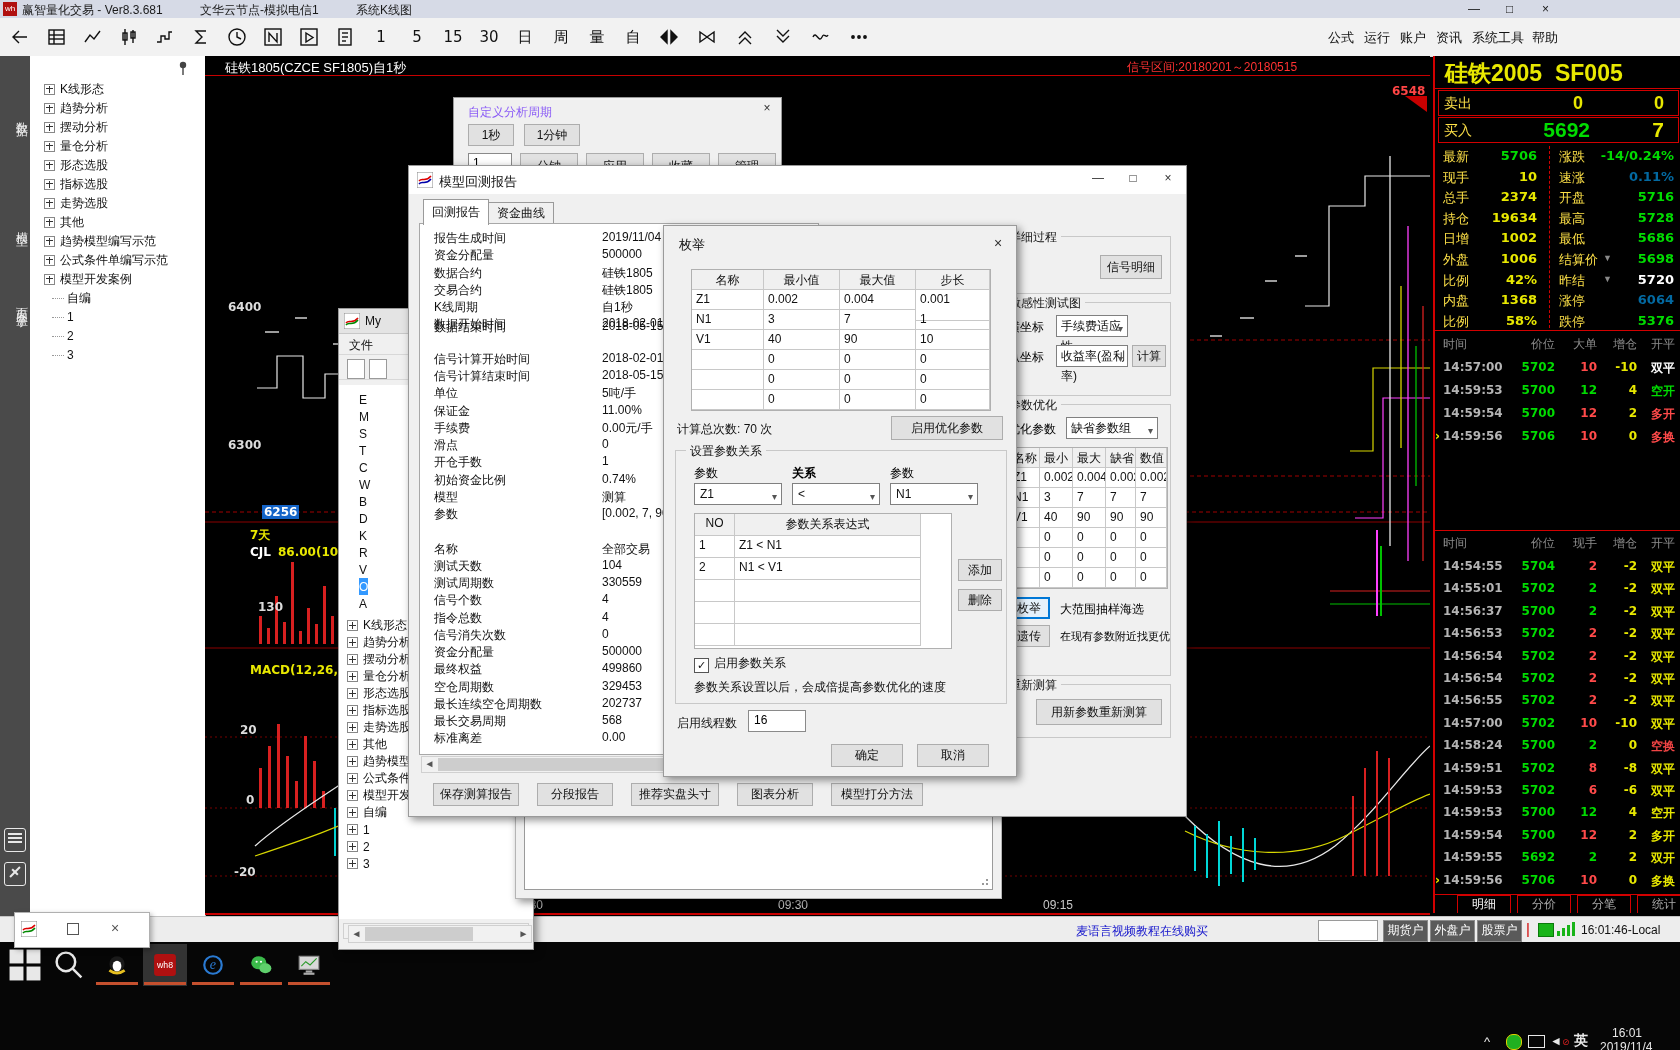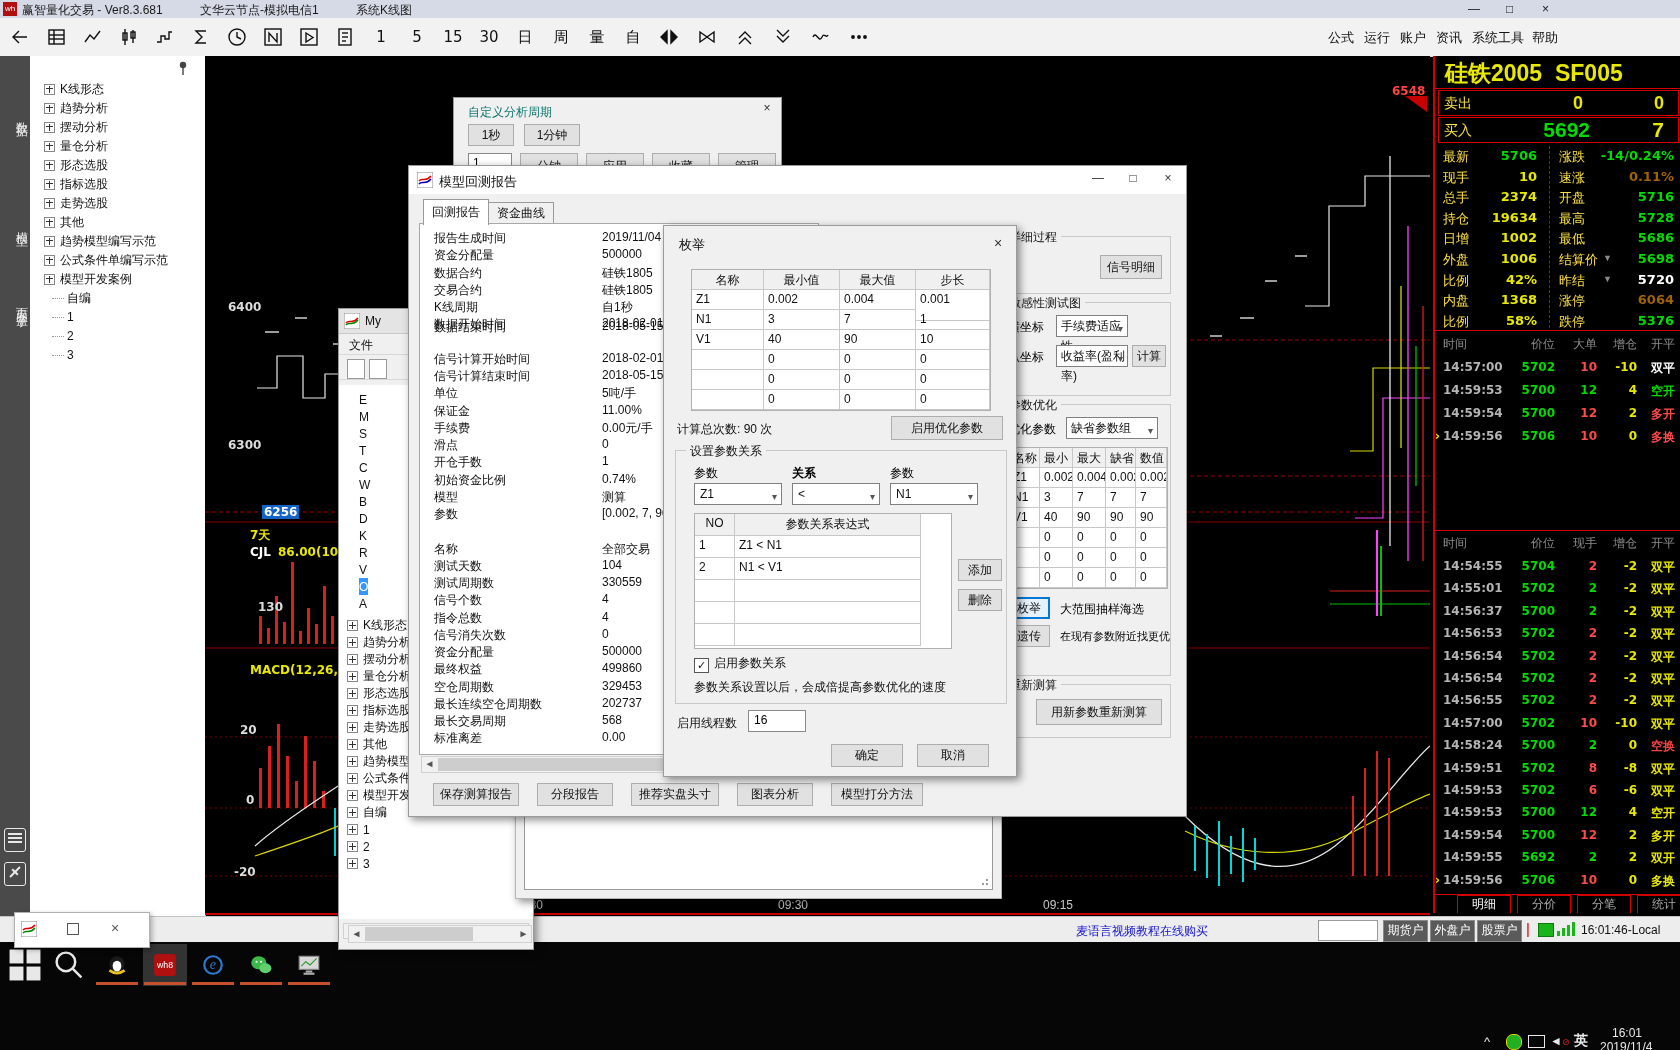--- a/index.html
+++ b/index.html
@@ -29,21 +29,21 @@
   
   #chart{left:205px;top:56px;width:1225px;height:857px;background:#000;border-bottom:2px solid #c80000;}
   .ch-lab{position:absolute;font-size:12px;font-weight:bold;font-family:"DejaVu Sans",sans-serif;}
   #chart-title-row{position:absolute;left:0;top:0;width:1225px;height:19px;border-bottom:1px solid #c80000;}
   #model-row span{position:absolute;top:0;font-size:13px;font-weight:bold;white-space:nowrap;}
   .taxis{position:absolute;top:842px;color:#c8c8c8;font-size:12px;}
   
   #quote{left:1433px;top:56px;width:247px;height:857px;background:#000;border-left:2px solid #d20000;box-sizing:border-box;}
   .redline{position:absolute;left:0;width:247px;height:0;border-top:1px solid #d20000;}
   .q-label{color:#fde047;}
-  .qv-g{color:#00dc00;} .qv-y{color:#e8e800;} .qv-r{color:#a16207;} .qv-w{color:#ffffff;}
+  .qv-g{color:#00dc00;} .qv-y{color:#e8e800;} .qv-r{color:#0369a1;} .qv-w{color:#ffffff;}
   .qbox{position:absolute;left:3px;width:239px;border:1px solid #d20000;}
   .qrow{position:absolute;left:0;width:247px;height:21px;font-size:13px;}
   .qrow b{font-family:"DejaVu Sans",sans-serif;}
   .trow{position:absolute;left:0;width:247px;font-size:12px;font-weight:bold;font-family:"DejaVu Sans",sans-serif;}
   .thead{color:#8c8c8c;font-weight:normal;font-family:"Liberation Sans",sans-serif;}
   .qtab{position:absolute;top:839px;height:17px;border:1px solid #d20000;border-bottom:none;color:#aaa;
     font-size:12px;text-align:center;line-height:17px;border-radius:0 0 0 0;background:#000;}
   
   .dialog{position:absolute;background:#f0f0f0;border:1px solid #9a9a9a;box-shadow:3px 3px 8px rgba(0,0,0,.45);}
   .dlg-title{position:absolute;left:0;top:0;right:0;height:28px;background:#ffffff;color:#111;font-size:13px;}
@@ -288,20 +288,24 @@
         <span class="leafdash"></span>
         <span>2</span>
       </div>
       <div class="side-item" style="top: 290px;">
         <span class="leafdash"></span>
         <span>3</span>
       </div>
     </div>
 
   <div class="ab" id="chart">
+    <div id="chart-title-row">
+      <span class="ab" style="left:20px;top:3px;color:#fff;font-size:13px;">硅铁1805(CZCE SF1805)自1秒</span>
+      <span class="ab" style="left:922px;top:3px;color:#ff3232;font-size:12px;">信号区间:20180201～20180515</span>
+    </div>
     <svg class="ab" id="chart-svg" style="left:0;top:0;" width="1225" height="857">
 
       <line x1="0" y1="466" x2="1225" y2="466" stroke="#8c0000" stroke-width="1"></line>
       <line x1="0" y1="592" x2="1225" y2="592" stroke="#8c0000" stroke-width="1"></line>
       <line x1="0" y1="456" x2="1225" y2="456" stroke="#c80000" stroke-dasharray="4 3" stroke-width="1" opacity=".8"></line>
       <line x1="0" y1="681" x2="1225" y2="681" stroke="#aa0000" stroke-dasharray="2 3" stroke-width="1" opacity=".7"></line>
       <line x1="0" y1="752" x2="1225" y2="752" stroke="#aa0000" stroke-dasharray="2 3" stroke-width="1" opacity=".7"></line>
       <line x1="0" y1="820" x2="1225" y2="820" stroke="#aa0000" stroke-dasharray="2 3" stroke-width="1" opacity=".7"></line>
 
       <polyline points="52,332 72,332 72,300 98,300 98,342 120,342 120,318 150,318 150,368 178,368 178,352 200,352" fill="none" stroke="#e8e8e8" stroke-width="1.2"></polyline>
@@ -646,21 +650,21 @@
       </div>
     <div class="redline" style="top:838px;"></div>
     <div id="quote-tabs"></div>
   <div class="qtab" style="left: 22px; width: 52px; color: rgb(255, 255, 255);">明细</div>
       <div class="qtab" style="left: 82px; width: 52px;">分价</div>
       <div class="qtab" style="left: 142px; width: 52px;">分笔</div>
       <div class="qtab" style="left: 202px; width: 52px;">统计</div>
     </div>
 
   <div class="dialog" style="left:453px;top:97px;width:327px;height:83px;z-index:10;">
-    <span class="ab" style="left:14px;top:6px;color:#0f766e;">自定义分析周期</span>
+    <span class="ab" style="left:14px;top:6px;color:#8b5cf6;">自定义分析周期</span>
     <span class="winbtn" style="right:6px;top:3px;">×</span>
     <div class="btn" style="left:14px;top:26px;width:46px;height:22px;line-height:20px;">1秒</div>
     <div class="btn" style="left:70px;top:26px;width:56px;height:22px;line-height:20px;">1分钟</div>
     <div class="ab" style="left:14px;top:55px;width:44px;height:26px;background:#fff;border:1px solid #8a8a8a;padding:2px 4px;box-sizing:border-box;">1</div>
     <div id="period-partials"></div>
   <div class="btn" style="left: 66px; top: 55px; width: 58px; height: 26px; line-height: 24px;">分钟</div>
       <div class="btn" style="left: 132px; top: 55px; width: 58px; height: 26px; line-height: 24px;">应用</div>
       <div class="btn" style="left: 198px; top: 55px; width: 58px; height: 26px; line-height: 24px;">收藏</div>
       <div class="btn" style="left: 264px; top: 55px; width: 58px; height: 26px; line-height: 24px;">管理</div>
     </div>
@@ -1013,21 +1017,21 @@
         <div class="cell" style="left: 224px; top: 80px; width: 74px; height: 20px;">0</div>
         <div class="cell" style="left: 0px; top: 100px; width: 72px; height: 20px;"></div>
         <div class="cell" style="left: 72px; top: 100px; width: 76px; height: 20px;">0</div>
         <div class="cell" style="left: 148px; top: 100px; width: 76px; height: 20px;">0</div>
         <div class="cell" style="left: 224px; top: 100px; width: 74px; height: 20px;">0</div>
         <div class="cell" style="left: 0px; top: 120px; width: 72px; height: 20px;"></div>
         <div class="cell" style="left: 72px; top: 120px; width: 76px; height: 20px;">0</div>
         <div class="cell" style="left: 148px; top: 120px; width: 76px; height: 20px;">0</div>
         <div class="cell" style="left: 224px; top: 120px; width: 74px; height: 20px;">0</div>
       </div>
-    <span class="ab" style="left:13px;top:195px;color:#111;">计算总次数: 90 次</span>
+    <span class="ab" style="left:13px;top:195px;color:#111;">计算总次数: 70 次</span>
     <div class="btn" style="left:227px;top:190px;width:112px;height:24px;line-height:22px;">启用优化参数</div>
     <div class="grp" style="left:11px;top:224px;width:330px;height:252px;">
       <span class="grp-label" style="left:10px;">设置参数关系</span>
       <span class="ab" style="left:18px;top:14px;">参数</span>
       <span class="ab" style="left:116px;top:14px;font-weight:bold;">关系</span>
       <span class="ab" style="left:214px;top:14px;">参数</span>
       <div class="select" style="left:18px;top:32px;width:88px;height:22px;line-height:20px;padding-left:5px;"><span>Z1</span><span class="arr">▾</span></div>
       <div class="select" style="left:116px;top:32px;width:88px;height:22px;line-height:20px;padding-left:5px;"><span>&lt;</span><span class="arr">▾</span></div>
       <div class="select" style="left:214px;top:32px;width:88px;height:22px;line-height:20px;padding-left:5px;"><span>N1</span><span class="arr">▾</span></div>
       <div class="wtable" style="left:18px;top:62px;width:256px;height:134px;" id="rel-table">

